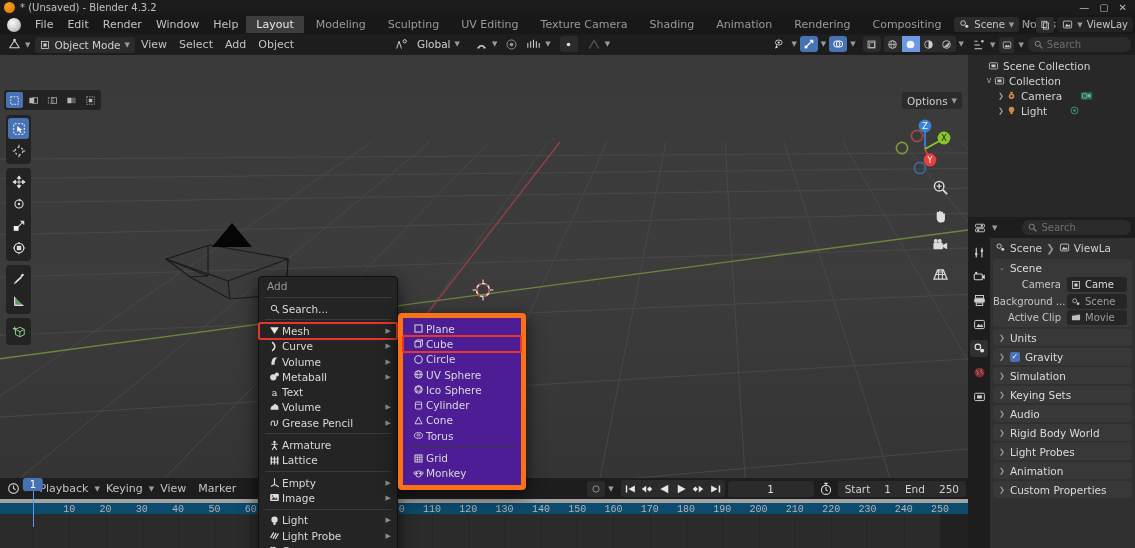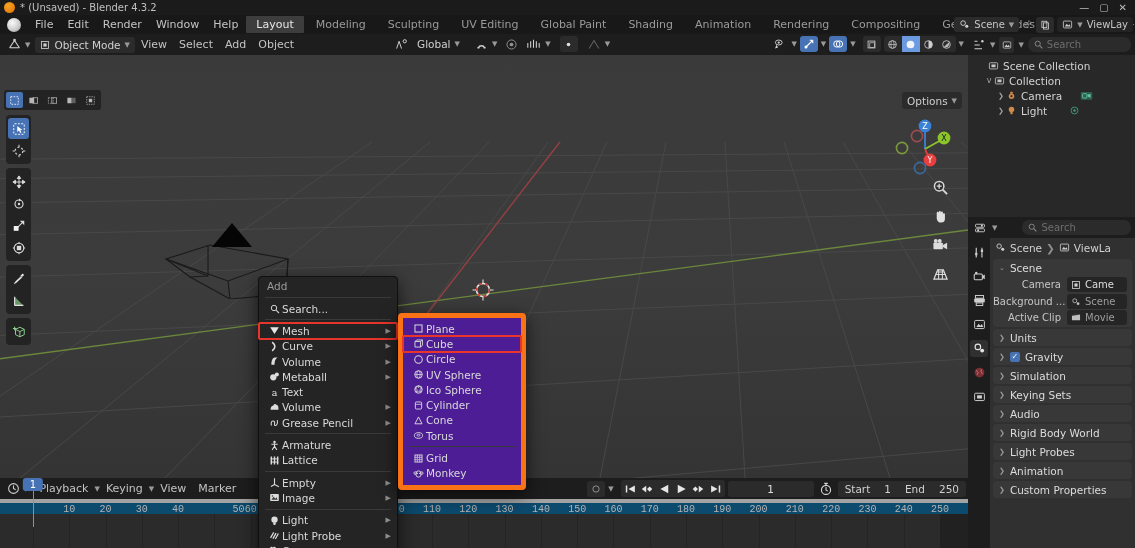--- a/index.html
+++ b/index.html
@@ -182,21 +182,21 @@
   <div class="menu-item">File</div>
   <div class="menu-item">Edit</div>
   <div class="menu-item">Render</div>
   <div class="menu-item">Window</div>
   <div class="menu-item">Help</div>
   <div style="width:6px"></div>
   <div class="wstab active">Layout</div>
   <div class="wstab">Modeling</div>
   <div class="wstab">Sculpting</div>
   <div class="wstab">UV Editing</div>
-  <div class="wstab">Global Paint</div>
+  <div class="wstab">Texture Camera</div>
   <div class="wstab">Shading</div>
   <div class="wstab">Animation</div>
   <div class="wstab">Rendering</div>
   <div class="wstab">Compositing</div>
   <div class="wstab">Geometry Nodes</div>
   <div class="wstab">Scripting</div>
   <div id="wsplus">+</div>
 
   <div id="topbar-right">
     <div class="scene-field">
@@ -622,21 +622,21 @@
         <span>End</span>
         <span>250</span>
       </div>
     </div>
   </div>
   <div id="tl-ruler">
       <div class="tick" style="left: 69.28px;">10</div>
       <div class="tick" style="left: 105.56px;">20</div>
       <div class="tick" style="left: 141.84px;">30</div>
       <div class="tick" style="left: 178.12px;">40</div>
-      <div class="tick" style="left: 214.4px; margin-left: 24px;">50</div>
+      <div class="tick" style="left: 214.4px;">50</div>
       <div class="tick" style="left: 250.68px;">60</div>
       <div class="tick" style="left: 286.96px;">70</div>
       <div class="tick" style="left: 323.24px;">80</div>
       <div class="tick" style="left: 359.52px;">90</div>
       <div class="tick" style="left: 395.8px;">100</div>
       <div class="tick" style="left: 432.08px;">110</div>
       <div class="tick" style="left: 468.36px;">120</div>
       <div class="tick" style="left: 504.64px;">130</div>
       <div class="tick" style="left: 540.92px;">140</div>
       <div class="tick" style="left: 577.2px;">150</div>

